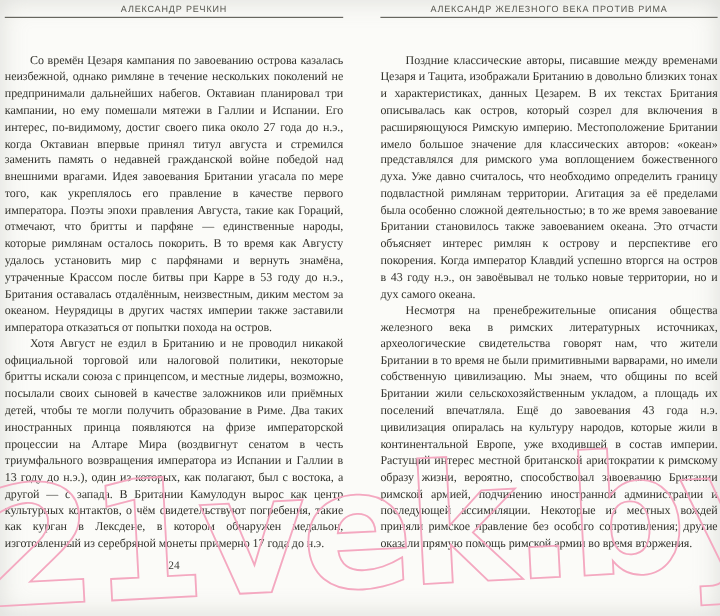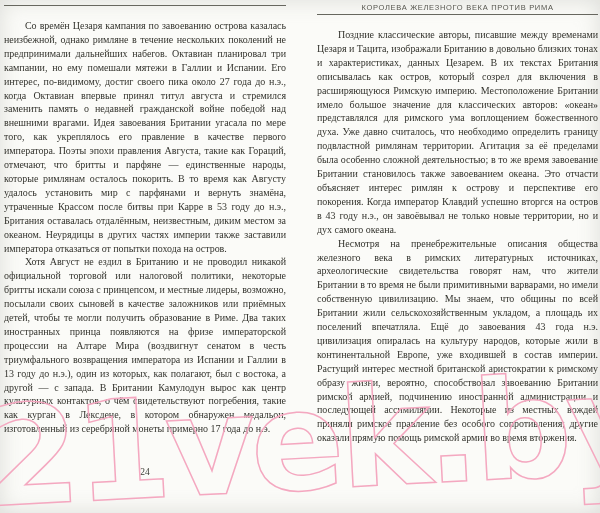--- a/index.html
+++ b/index.html
@@ -24,21 +24,21 @@
     height: 9px;
     white-space: nowrap;
     overflow: hidden;
   }
   .head-rule {
     border: none;
     border-top: 1px solid #67675f;
     margin: 2px 0 0 0;
   }
   .page-body {
-    margin-top: 13px;
+    margin-top: 29px;
     height: 438px;
     overflow: hidden;
   }
   .page-body p {
     margin: 0;
     font-size: 10px;
     line-height: 13.9px;
     text-align: justify;
     text-indent: 21px;
     color: #34342e;
@@ -71,30 +71,31 @@
     pointer-events: none;
     user-select: none;
   }
 </style>
 </head>
 <body>
 
 <div class="spread">
 
   <div class="page page-left">
+    <div class="running-head">АЛЕКСАНДР РЕЧКИН</div>
     <div class="head-rule"></div>
     <div class="page-body">
       <p>Со времён Цезаря кампания по завоеванию острова казалась неизбежной, однако римляне в течение нескольких поколений не предпринимали дальнейших набегов. Октавиан планировал три кампании, но ему помешали мятежи в Галлии и Испании. Его интерес, по-видимому, достиг своего пика около 27 года до н.э., когда Октавиан впервые принял титул августа и стремился заменить память о недавней гражданской войне победой над внешними врагами. Идея завоевания Британии угасала по мере того, как укреплялось его правление в качестве первого императора. Поэты эпохи правления Августа, такие как Гораций, отмечают, что бритты и парфяне — единственные народы, которые римлянам осталось покорить. В то время как Августу удалось установить мир с парфянами и вернуть знамёна, утраченные Крассом после битвы при Карре в 53 году до н.э., Британия оставалась отдалённым, неизвестным, диким местом за океаном. Неурядицы в других частях империи также заставили императора отказаться от попытки похода на остров.</p>
       <p>Хотя Август не ездил в Британию и не проводил никакой официальной торговой или налоговой политики, некоторые бритты искали союза с принцепсом, и местные лидеры, возможно, посылали своих сыновей в качестве заложников или приёмных детей, чтобы те могли получить образование в Риме. Два таких иностранных принца появляются на фризе императорской процессии на Алтаре Мира (воздвигнут сенатом в честь триумфального возвращения императора из Испании и Галлии в 13 году до н.э.), один из которых, как полагают, был с востока, а другой — с запада. В Британии Камулодун вырос как центр культурных контактов, о чём свидетельствуют погребения, такие как курган в Лексдене, в котором обнаружен медальон, изготовленный из серебряной монеты примерно 17 года до н.э.</p>
     </div>
     <div class="page-num">24</div>
   </div>
 
   <div class="page page-right">
-    <div class="running-head">КОРОЛЕВА ЖЕЛЕЗНОГО ВЕКА ПРОТИВ РИМА</div>
+    <div class="running-head">АЛЕКСАНДР ЖЕЛЕЗНОГО ВЕКА ПРОТИВ РИМА</div>
     <div class="head-rule"></div>
     <div class="page-body">
       <p>Поздние классические авторы, писавшие между временами Цезаря и Тацита, изображали Британию в довольно близких тонах и характеристиках, данных Цезарем. В их текстах Британия описывалась как остров, который созрел для включения в расширяющуюся Римскую империю. Местоположение Британии имело большое значение для классических авторов: «океан» представлялся для римского ума воплощением божественного духа. Уже давно считалось, что необходимо определить границу подвластной римлянам территории. Агитация за её пределами была особенно сложной деятельностью; в то же время завоевание Британии становилось также завоеванием океана. Это отчасти объясняет интерес римлян к острову и перспективе его покорения. Когда император Клавдий успешно вторгся на остров в 43 году н.э., он завоёвывал не только новые территории, но и дух самого океана.</p>
       <p>Несмотря на пренебрежительные описания общества железного века в римских литературных источниках, археологические свидетельства говорят нам, что жители Британии в то время не были примитивными варварами, но имели собственную цивилизацию. Мы знаем, что общины по всей Британии жили сельскохозяйственным укладом, а площадь их поселений впечатляла. Ещё до завоевания 43 года н.э. цивилизация опиралась на культуру народов, которые жили в континентальной Европе, уже входившей в состав империи. Растущий интерес местной британской аристократии к римскому образу жизни, вероятно, способствовал завоеванию Британии римской армией, подчинению иностранной администрации и последующей ассимиляции. Некоторые из местных вождей приняли римское правление без особого сопротивления; другие оказали прямую помощь римской армии во время вторжения.</p>
     </div>
   </div>
 
   <div class="watermark">21vek.by</div>
 
 </div>

